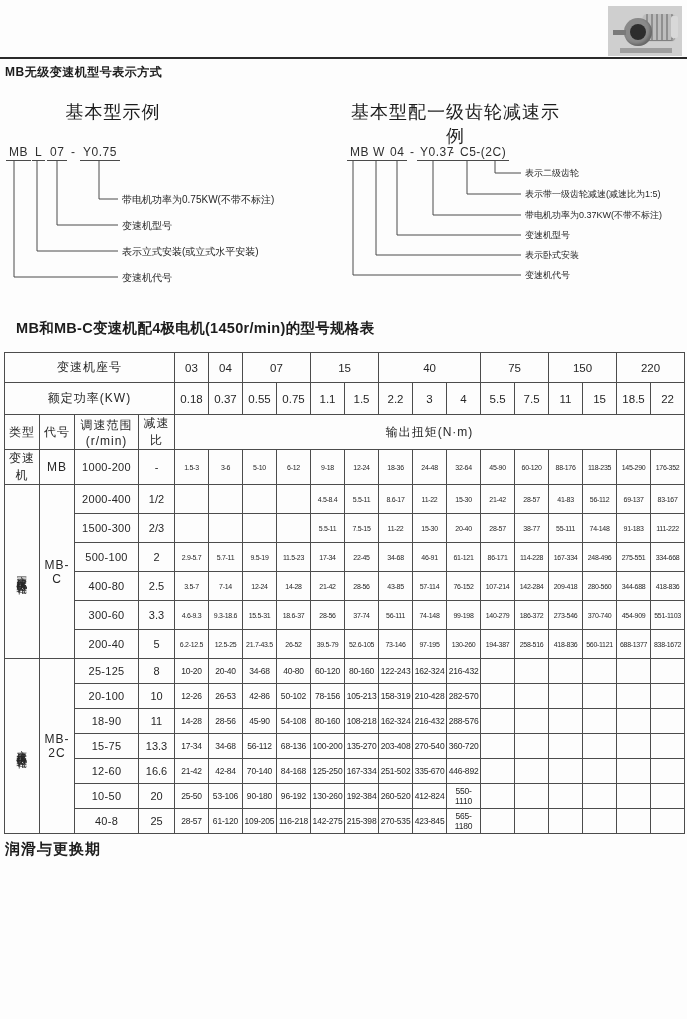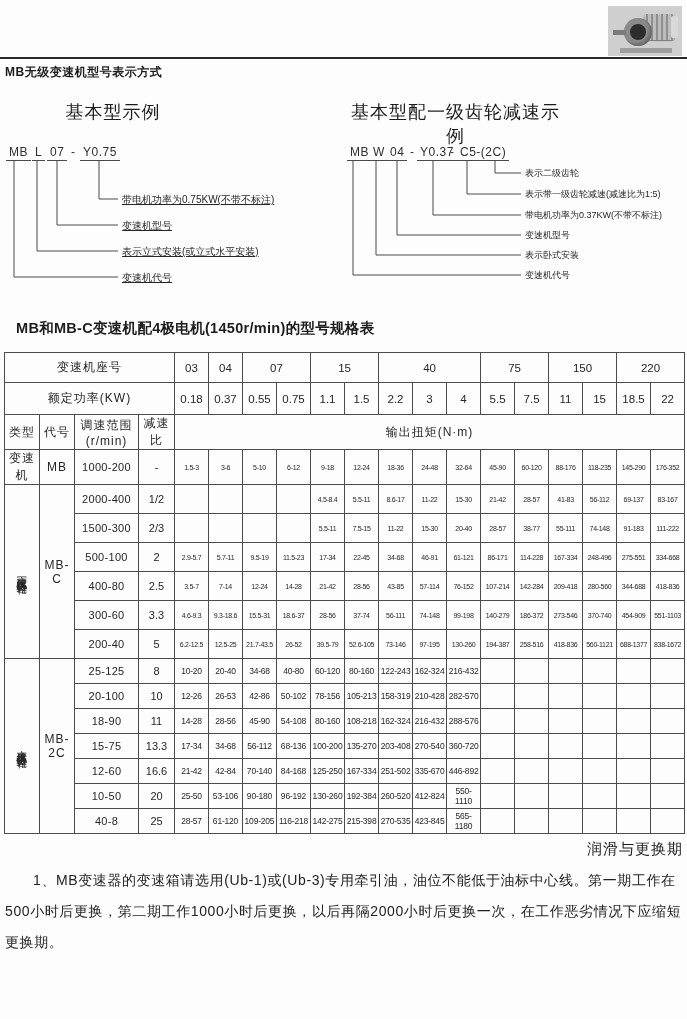--- a/index.html
+++ b/index.html
@@ -25,39 +25,39 @@
   .dia-head.r{left:348px;width:215px;}
 
   .diagram{position:absolute;top:142px;height:160px;}
   .diagram.dl{left:2px;width:343px;}
   .diagram.dr{left:345px;width:342px;}
   .diagram svg{position:absolute;left:0;top:0;}
   .tok{position:absolute;top:3px;font-size:12px;color:#2f2f2f;letter-spacing:0.5px;
        border-bottom:1px solid #4a4a4a;padding:0 3px 1px 3px;}
   .tok.nl{border-bottom:none;padding:0 1px 1px 1px;}
   .dlbl{position:absolute;white-space:nowrap;color:#262626;}
-  .dl .dlbl{left:120px;font-size:10px;text-decoration:underline;}
+  .dl .dlbl{left:120px;font-size:10px;}
   .dr .dlbl{left:180px;font-size:9px;}
 
   .h2{position:absolute;left:16px;top:319px;font-size:14.5px;font-weight:bold;letter-spacing:0.3px;}
 
   table.spec{position:absolute;left:4px;top:352px;width:678px;border-collapse:collapse;table-layout:fixed;}
   table.spec td{border:1px solid #4c4c4c;text-align:center;vertical-align:middle;padding:0;overflow:hidden;color:#262626;}
   td.lbl{font-size:12px;letter-spacing:1px;}
   td.hnum{font-size:11.5px;letter-spacing:0;}
   td.rng{font-size:11px;letter-spacing:0.3px;}
   td.rat{font-size:11px;}
   td.tq{font-size:7px;letter-spacing:-0.3px;}
   tr.r-g2 td.tq{font-size:8.5px;letter-spacing:-0.2px;}
   td.vtext{writing-mode:vertical-rl;text-orientation:upright;font-size:10.5px;letter-spacing:1px;line-height:1;}
   tr.r-h1{height:30px;} tr.r-h2{height:32px;} tr.r-h3{height:34px;}
   tr.r-g0{height:33px;} tr.r-g1{height:29px;} tr.r-g2{height:25px;}
 
   .lube{position:absolute;left:5px;top:840px;width:678px;}
-  .h3{font-size:15px;font-weight:normal;margin:0 0 6px 0;letter-spacing:1px;text-align:right;}
+  .h3{font-size:15px;font-weight:bold;margin:0 0 6px 0;letter-spacing:1px;}
   .lube p{margin:0;font-size:14px;line-height:31px;text-indent:2em;letter-spacing:0.6px;color:#222;}
 </style>
 </head>
 <body>
 
 <div>
 
   <div class="photo">
     <div class="base"></div>
     <div class="motor"></div>
@@ -447,16 +447,15 @@
           <td class="tq"></td>
           <td class="tq"></td>
           <td class="tq"></td>
           <td class="tq"></td>
         </tr>
       </tbody>
     </table>
 
   <div class="lube">
     <div class="h3">润滑与更换期</div>
-    <p>1、MB变速器的变速箱请选用(Ub-1)或(Ub-3)专用牵引油，油位不能低于油标中心线。第一期工作在500小时后更换，第二期工作1000小时后更换，以后再隔2000小时后更换一次，在工作恶劣情况下应缩短更换期。</p>
   </div>
 
 </div>
 
 </body></html>

